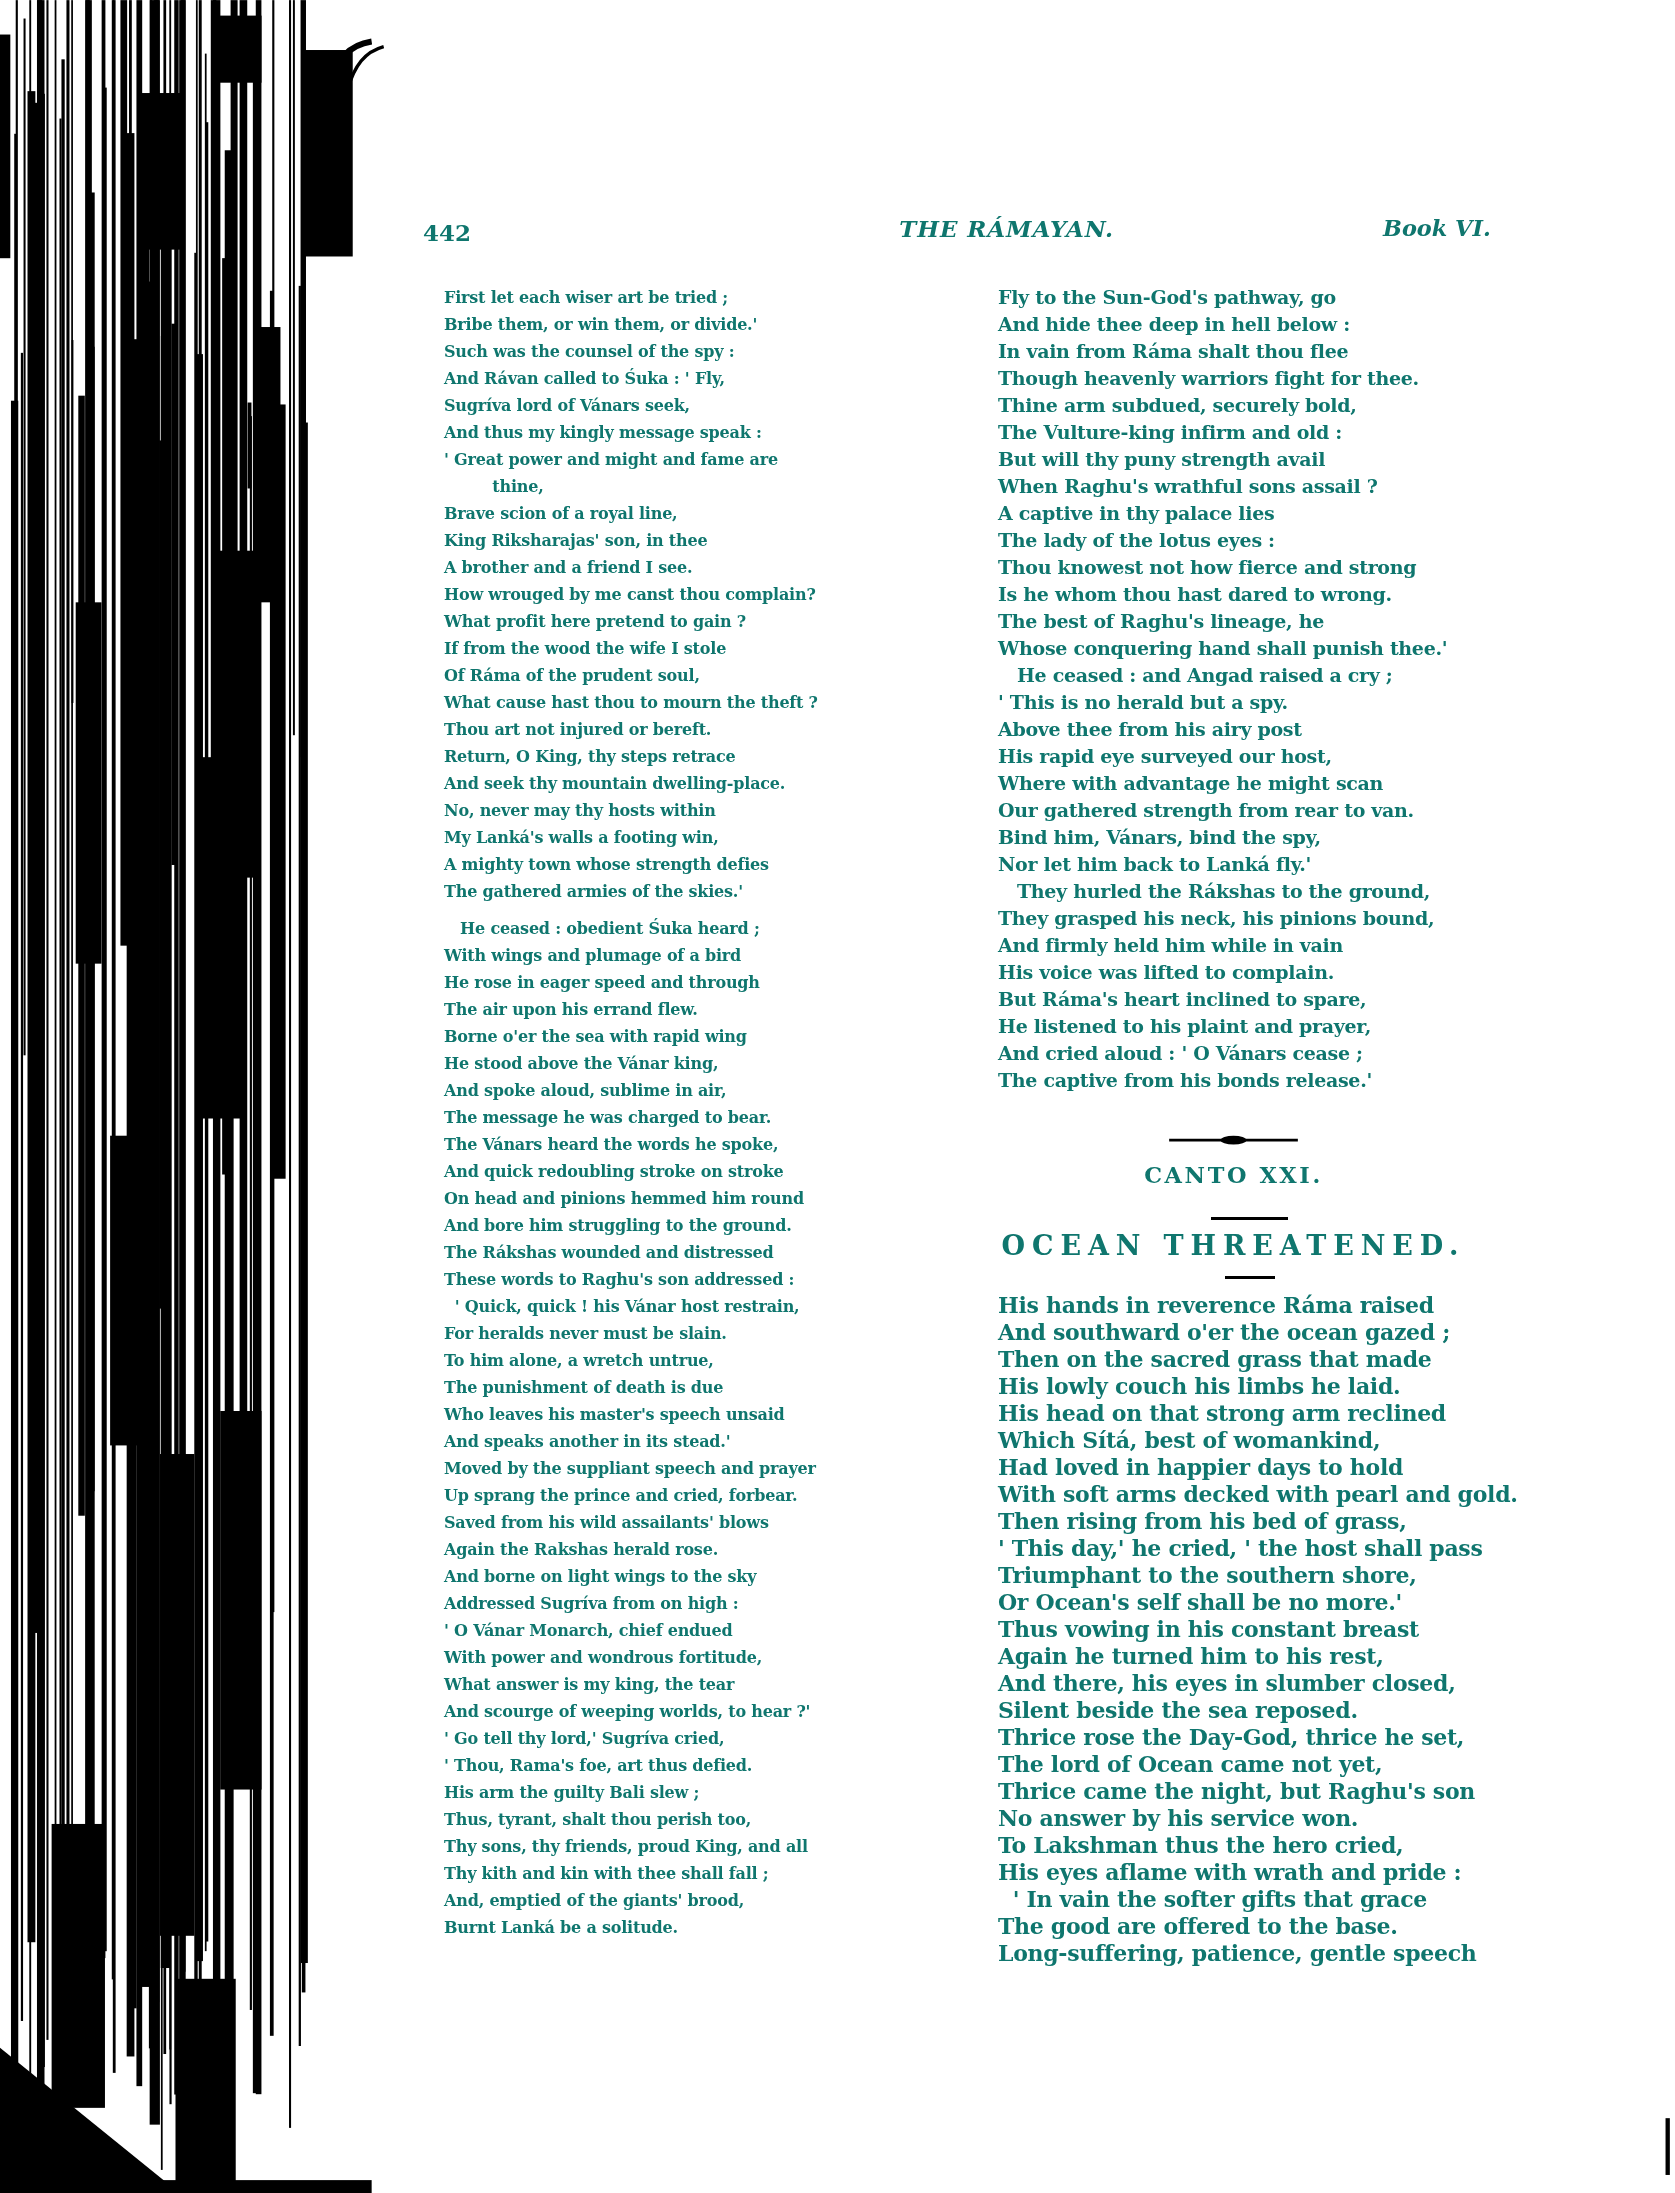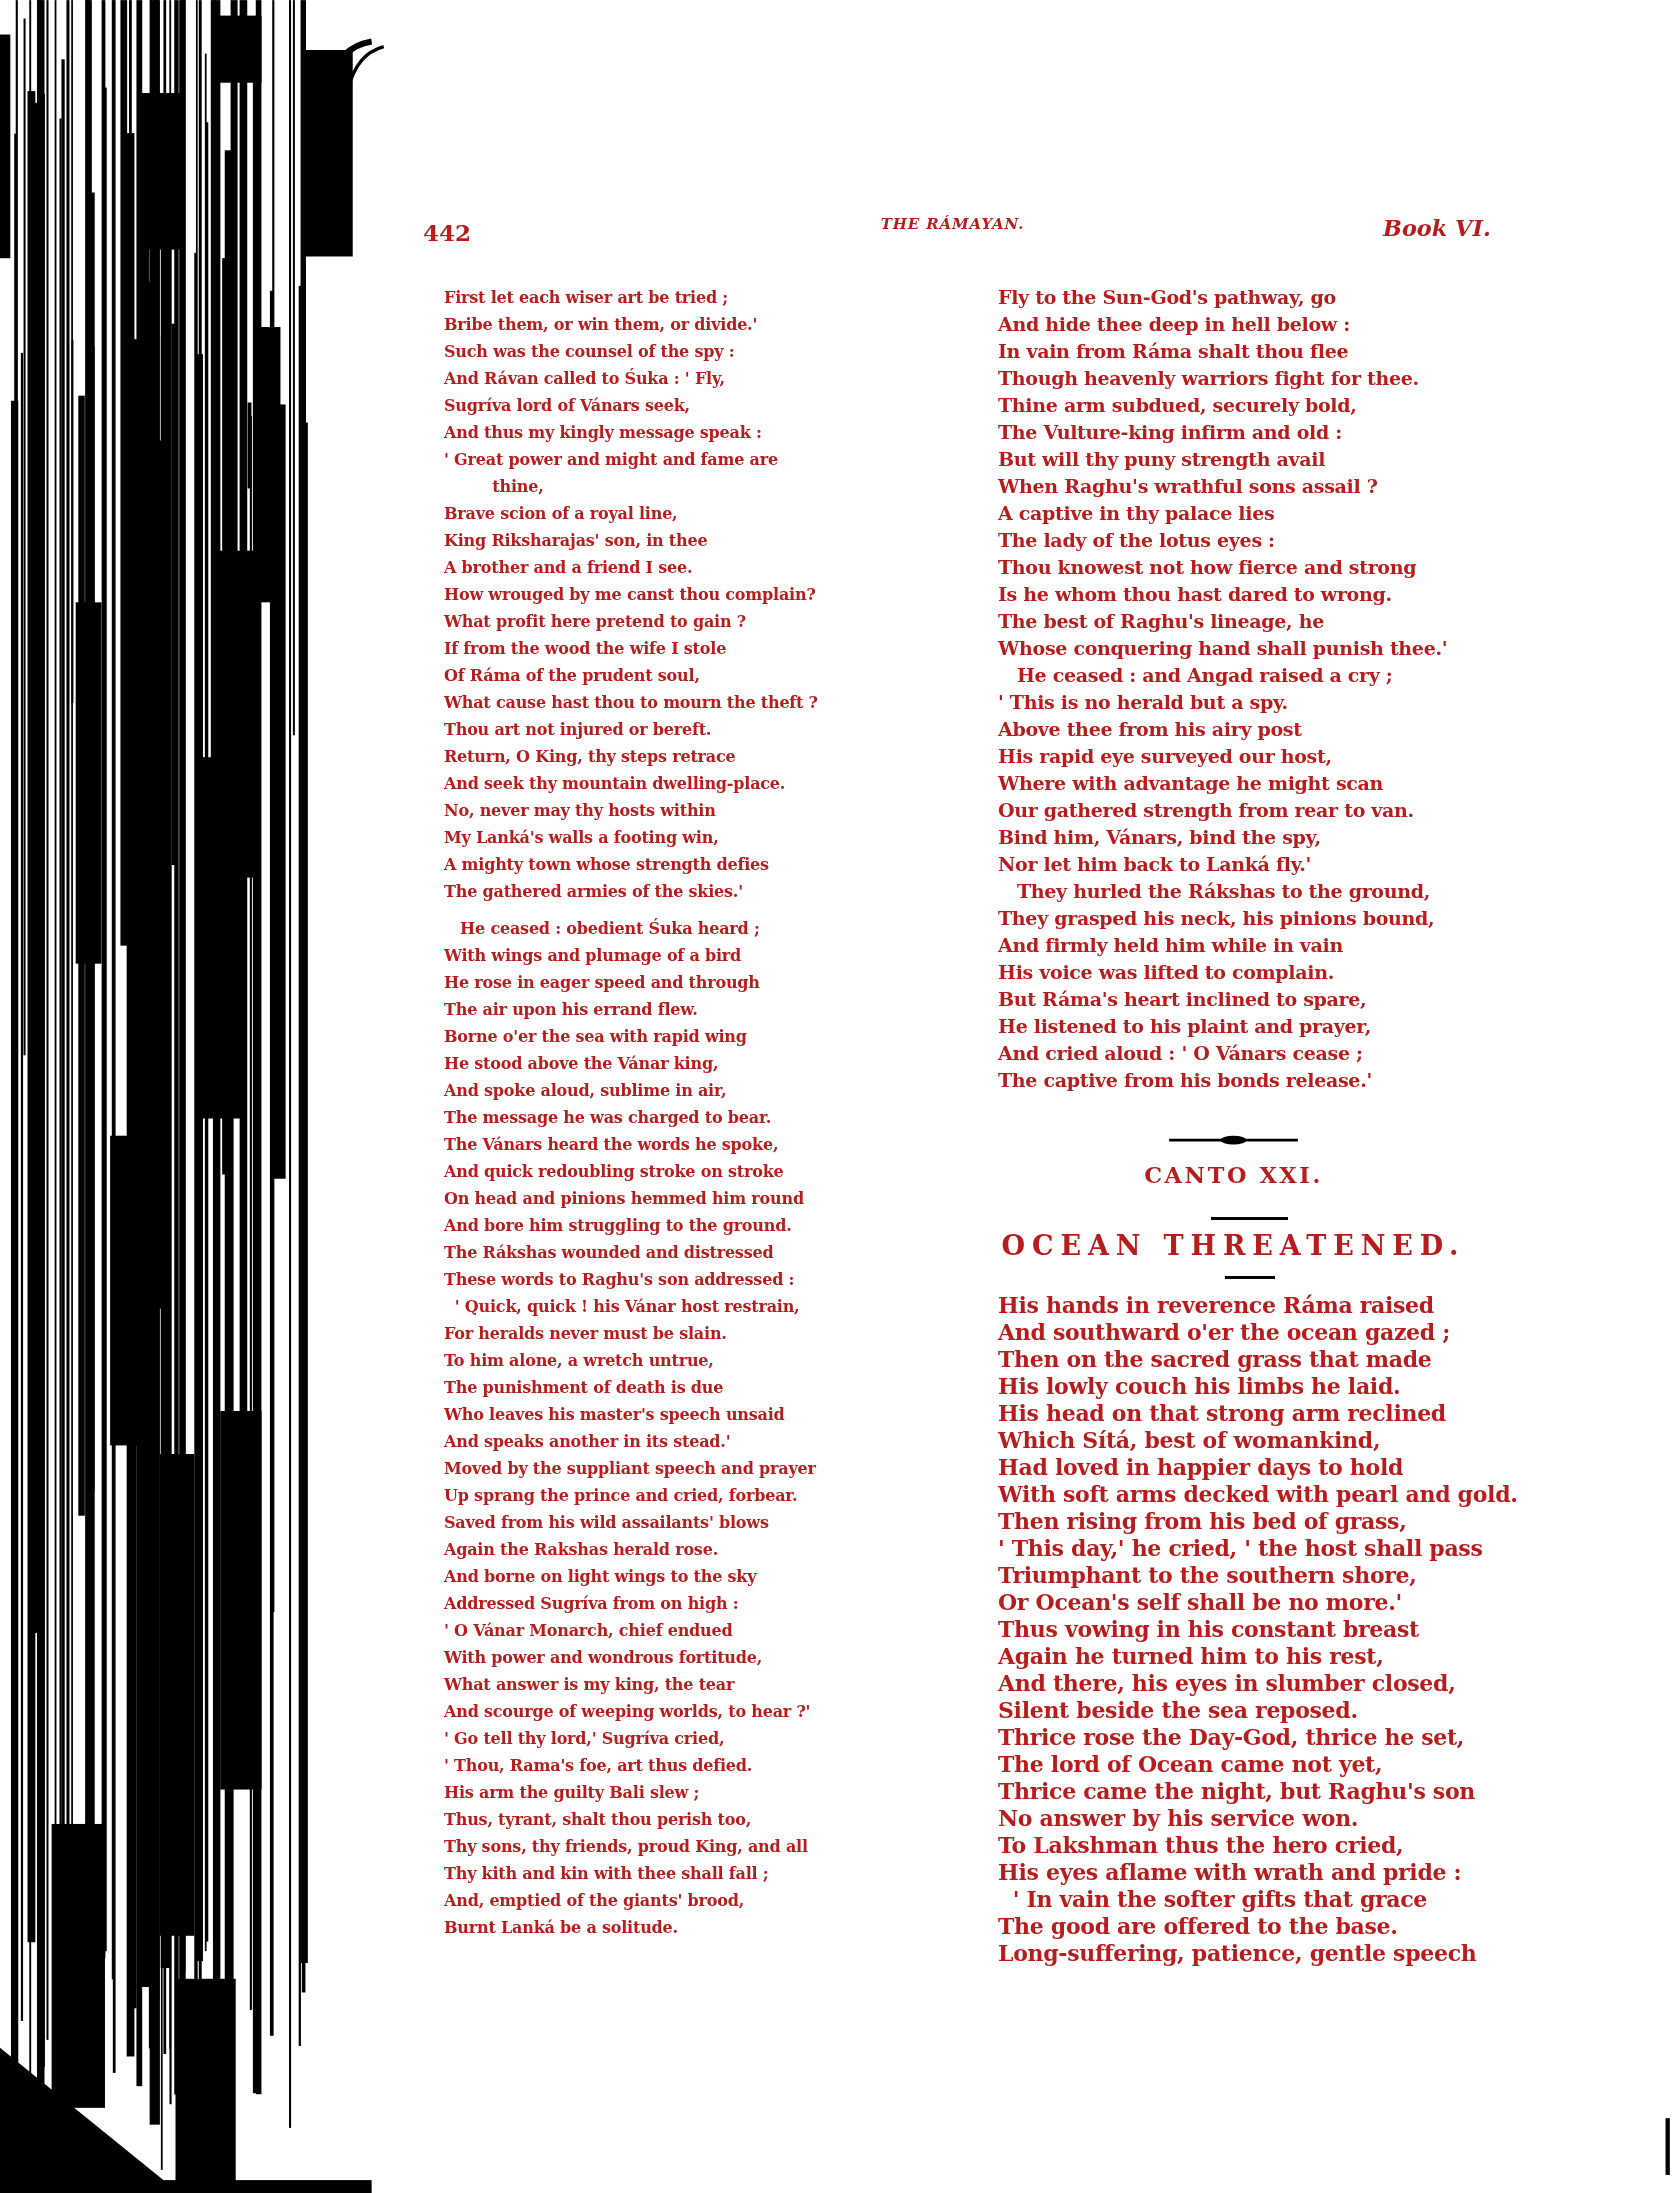--- a/index.html
+++ b/index.html
@@ -1,28 +1,28 @@
 <!DOCTYPE html>
 <html style="font-size:13.8px"><head>
 <meta charset="utf-8">
 <style>
   html,body{margin:0;padding:0;background:#888;}
   .page{
     position:relative;
     width:1675px;height:2194px;
     background:#ffffff;
-    color:#b91c1c;
+    color:#0f766e;
     font-family:"DejaVu Serif","Liberation Serif",serif;
     overflow:hidden;
   }
   .txt{position:relative;z-index:2;}
   
   .hdr-num{position:absolute;left:423px;top:219px;font-weight:bold;font-size:23px;}
-  .hdr-title{position:absolute;left:772px;top:215px;width:361px;text-align:center;
-             font-style:italic;font-weight:bold;font-size:15px;letter-spacing:0.9px;}
+  .hdr-title{position:absolute;left:753px;top:215px;width:361px;text-align:right;
+             font-style:italic;font-weight:bold;font-size:23px;letter-spacing:0.9px;}
   .hdr-book{position:absolute;left:1383px;top:215px;font-style:italic;font-size:22.4px;font-weight:bold;}
   
   .col{position:absolute;font-weight:bold;}
   .col .line{white-space:pre;}
   .left{left:444px;top:284px;font-size:16px;line-height:27px;letter-spacing:-0.2px;}
   .rs1 {left:998px;top:284px;font-size:19px;line-height:27px;letter-spacing:-0.3px;}
   .rs2 {left:998px;top:1292px;font-size:22px;line-height:27px;letter-spacing:-0.3px;}
   .line.gap{height:9.5px;}
   
   .heading-wrap{position:absolute;left:998px;width:471px;text-align:center;z-index:2;}

